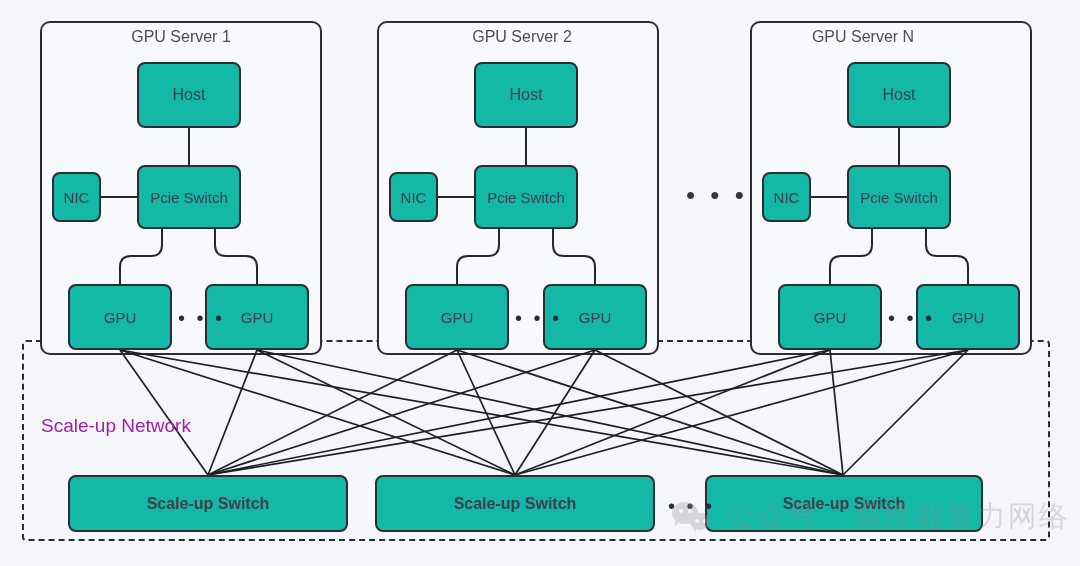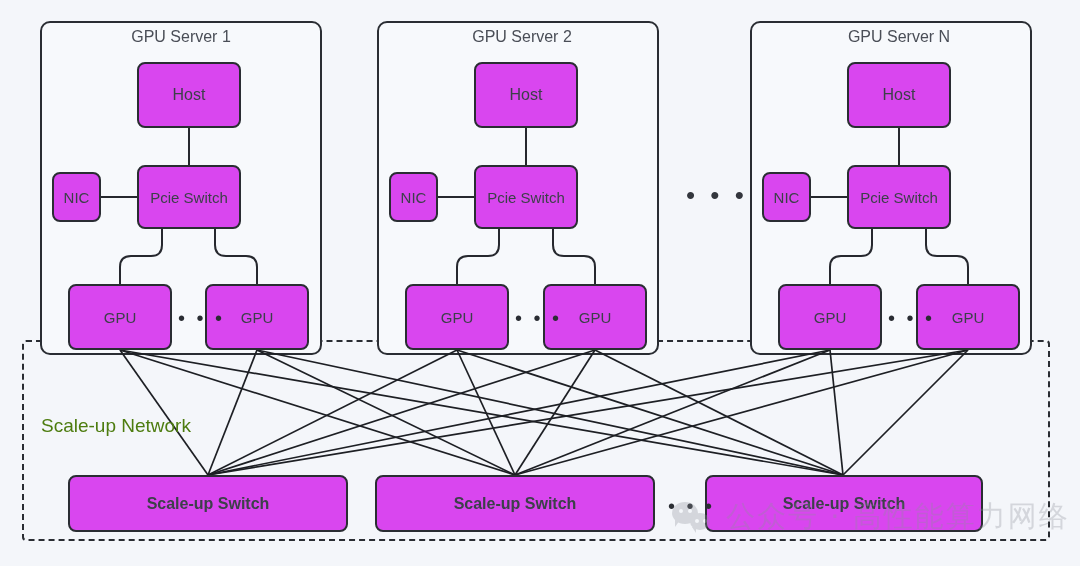--- a/index.html
+++ b/index.html
@@ -14,21 +14,21 @@
     background: #f4f6fa;
     font-family: "Liberation Sans", "DejaVu Sans", sans-serif;
     overflow: hidden;
   }
   
   .box {
     position: absolute;
     box-sizing: border-box;
     border: 2px solid #2a2d33;
     border-radius: 8px;
-    background: #d946ef;
+    background: #14b8a6;
     display: flex;
     align-items: center;
     justify-content: center;
     color: #3c4049;
     font-size: 16px;
     z-index: 5;
   }
   .server {
     border-radius: 10px;
     background: #f7f9fc;
@@ -57,21 +57,21 @@
     position: absolute;
     box-sizing: border-box;
     border: 2px dashed #2a2d33;
     border-radius: 4px;
     background: rgba(244,246,250,0.25);
     z-index: 1;
   }
   .scaleup-label {
     position: absolute;
     font-size: 19px;
-    color: #4d7c0f;
+    color: #a21caf;
     z-index: 4;
     white-space: nowrap;
   }
   .switch {
     font-size: 16px;
     z-index: 5;
     font-weight: bold;
   }
   
   .dots {
@@ -207,21 +207,21 @@
   <div class="box host" style="left:474px; top:62px; width:104px; height:66px;">Host</div>
   <div class="box pcie" style="left:474px; top:165px; width:104px; height:64px;">Pcie Switch</div>
   <div class="box nic" style="left:389px; top:172px; width:49px; height:50px;">NIC</div>
   <div class="box gpu" style="left:405px; top:284px; width:104px; height:66px;">GPU</div>
   <div class="box gpu" style="left:543px; top:284px; width:104px; height:66px;">GPU</div>
   <div class="dots" style="left:515px; top:308px;">• • •</div>
 
   <div class="dots dots-big" style="left:686px; top:182px;">• • •</div>
 
   <div class="box server" style="left:750px; top:21px; width:282px; height:334px;"></div>
-  <div class="server-title" style="left:750px; top:28px; width:298px;">GPU Server N</div>
+  <div class="server-title" style="left:714px; top:28px; width:298px;">GPU Server N</div>
 
   <div class="box host" style="left:847px; top:62px; width:104px; height:66px;">Host</div>
   <div class="box pcie" style="left:847px; top:165px; width:104px; height:64px;">Pcie Switch</div>
   <div class="box nic" style="left:762px; top:172px; width:49px; height:50px;">NIC</div>
   <div class="box gpu" style="left:778px; top:284px; width:104px; height:66px;">GPU</div>
   <div class="box gpu" style="left:916px; top:284px; width:104px; height:66px;">GPU</div>
   <div class="dots" style="left:888px; top:308px;">• • •</div>
 
   <svg class="lines intra" viewBox="0 0 1080 566">
 

